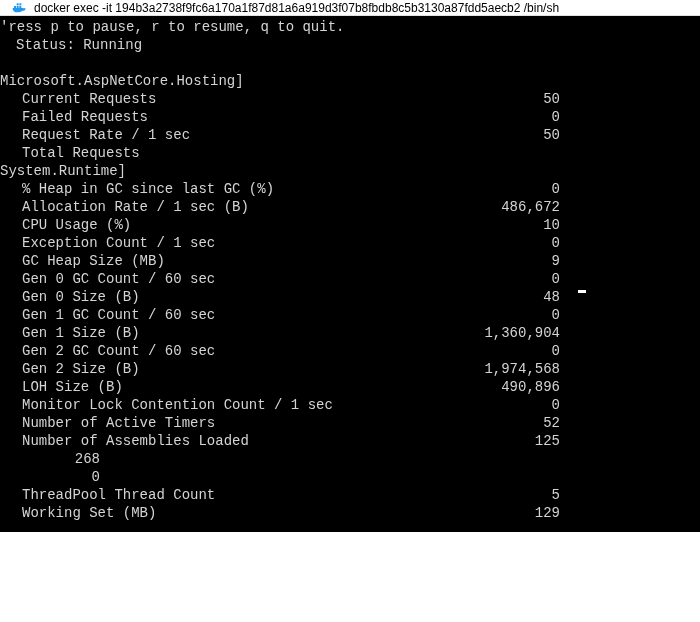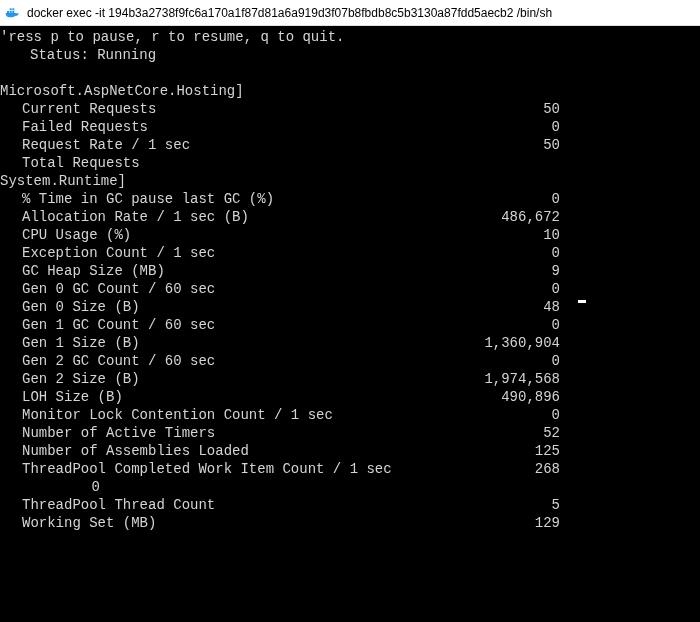--- a/index.html
+++ b/index.html
@@ -10,22 +10,22 @@
     body {
       width: 700px;
       height: 622px;
       background: #ffffff;
       font-family: Consolas, 'Courier New', monospace;
       overflow: hidden;
     }
     .titlebar {
       display: flex;
       align-items: center;
-      height: 26px;
-      padding: 0 5px;
+      height: 16px;
+      padding: 0 12px;
       background: #ffffff;
       border-bottom: 1px solid #e0e0e0;
       font-family: 'Segoe UI', Tahoma, sans-serif;
       font-size: 12px;
       color: #000;
       gap: 6px;
     }
     .titlebar .icon {
       width: 16px;
       height: 16px;
@@ -34,21 +34,21 @@
       justify-content: center;
     }
     .titlebar .path {
       white-space: nowrap;
       overflow: hidden;
     }
     .terminal {
       background: #000000;
       color: #d4d4d4;
       width: 700px;
-      height: 596px;
+      height: 516px;
       padding: 2px 0 0 0;
       font-size: 14px;
       line-height: 18px;
       position: relative;
     }
     .line {
       white-space: pre;
       padding-left: 0;
       display: flex;
     }
@@ -90,21 +90,21 @@
       <rect x="7" y="5" width="3" height="3" fill="#2396ed"></rect>
       <rect x="11" y="5" width="3" height="3" fill="#2396ed"></rect>
       <path d="M1 13 C1 19 10 20 16 16 C19 17 21 14 20 12 C18 13 16 12 16 12 L1 12 Z" fill="#2396ed"></path>
     </svg>
   </span>
   <span class="path">docker  exec -it 194b3a2738f9fc6a170a1f87d81a6a919d3f07b8fbdb8c5b3130a87fdd5aecb2 /bin/sh</span>
 </div>
 
 <div class="terminal">
   <div class="line"><span>'ress p to pause, r to resume, q to quit.</span></div>
-  <div class="line"><span style="padding-left:30px"><span>Status:</span> <span>Running</span></span></div>
+  <div class="line"><span style="padding-left:16px"><span>Status:</span> <span>Running</span></span></div>
   <div class="line">&nbsp;</div>
 
   <div id="sections">
       <div class="line sect">Microsoft.AspNetCore.Hosting]</div>
       <div class="row">
         <div class="lbl">Current Requests</div>
         <div class="val">50</div>
       </div>
       <div class="row">
         <div class="lbl">Failed Requests</div>
@@ -112,21 +112,21 @@
       </div>
       <div class="row">
         <div class="lbl">Request Rate / 1 sec</div>
         <div class="val">50</div>
       </div>
       <div class="row">
         <div class="lbl">Total Requests</div>
       </div>
       <div class="line sect">System.Runtime]</div>
       <div class="row">
-        <div class="lbl">% Time in GC pause last GC (%)</div>
+        <div class="lbl">% Heap in GC since last GC (%)</div>
         <div class="val">0</div>
       </div>
       <div class="row">
         <div class="lbl">Allocation Rate / 1 sec (B)</div>
         <div class="val">486,672</div>
       </div>
       <div class="row">
         <div class="lbl">CPU Usage (%)</div>
         <div class="val">10</div>
       </div>
@@ -172,21 +172,20 @@
       </div>
       <div class="row">
         <div class="lbl">Number of Active Timers</div>
         <div class="val">52</div>
       </div>
       <div class="row">
         <div class="lbl">Number of Assemblies Loaded</div>
         <div class="val">125</div>
       </div>
       <div class="row">
-        <div class="lbl">ThreadPool Completed Work Item Count / 1 sec</div>
         <div class="val">268</div>
       </div>
       <div class="row">
         <div class="val">0</div>
       </div>
       <div class="row">
         <div class="lbl">ThreadPool Thread Count</div>
         <div class="val">5</div>
       </div>
       <div class="row">

